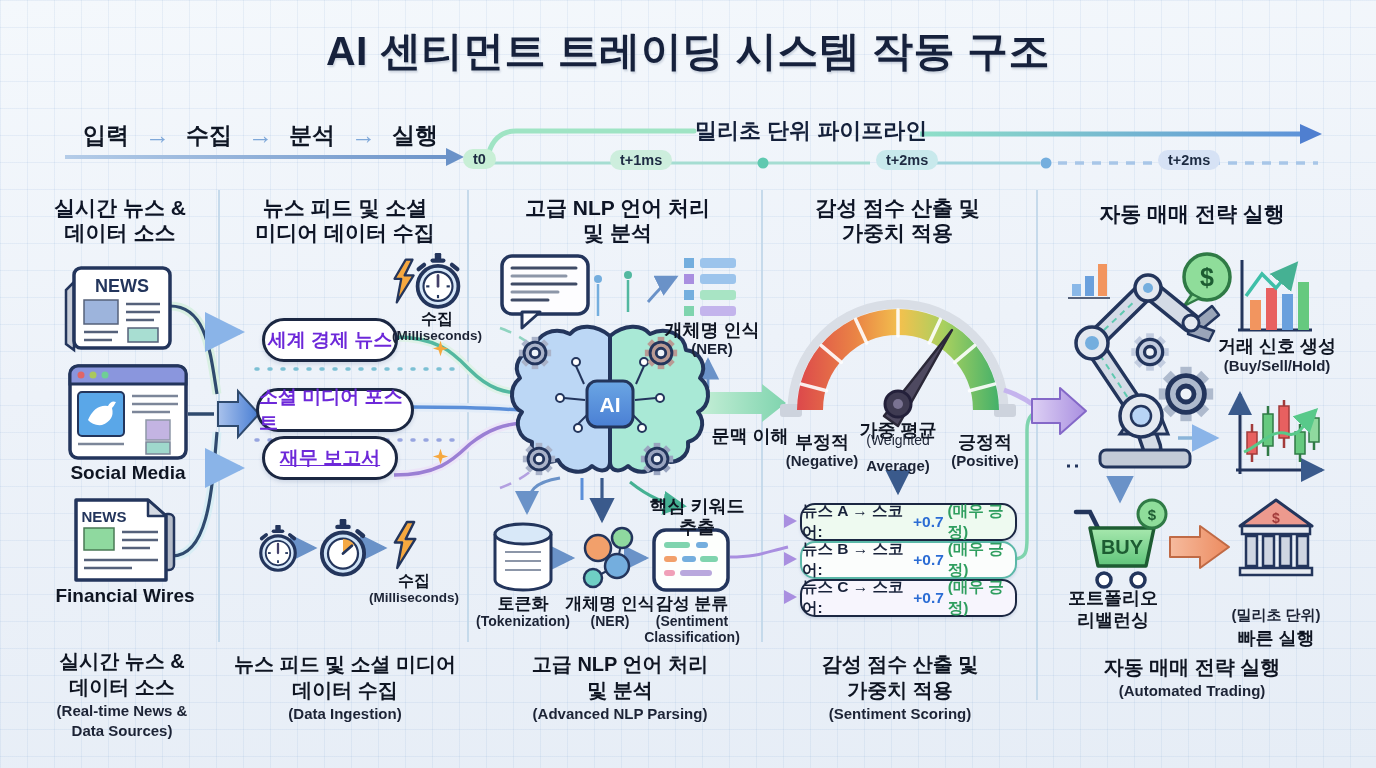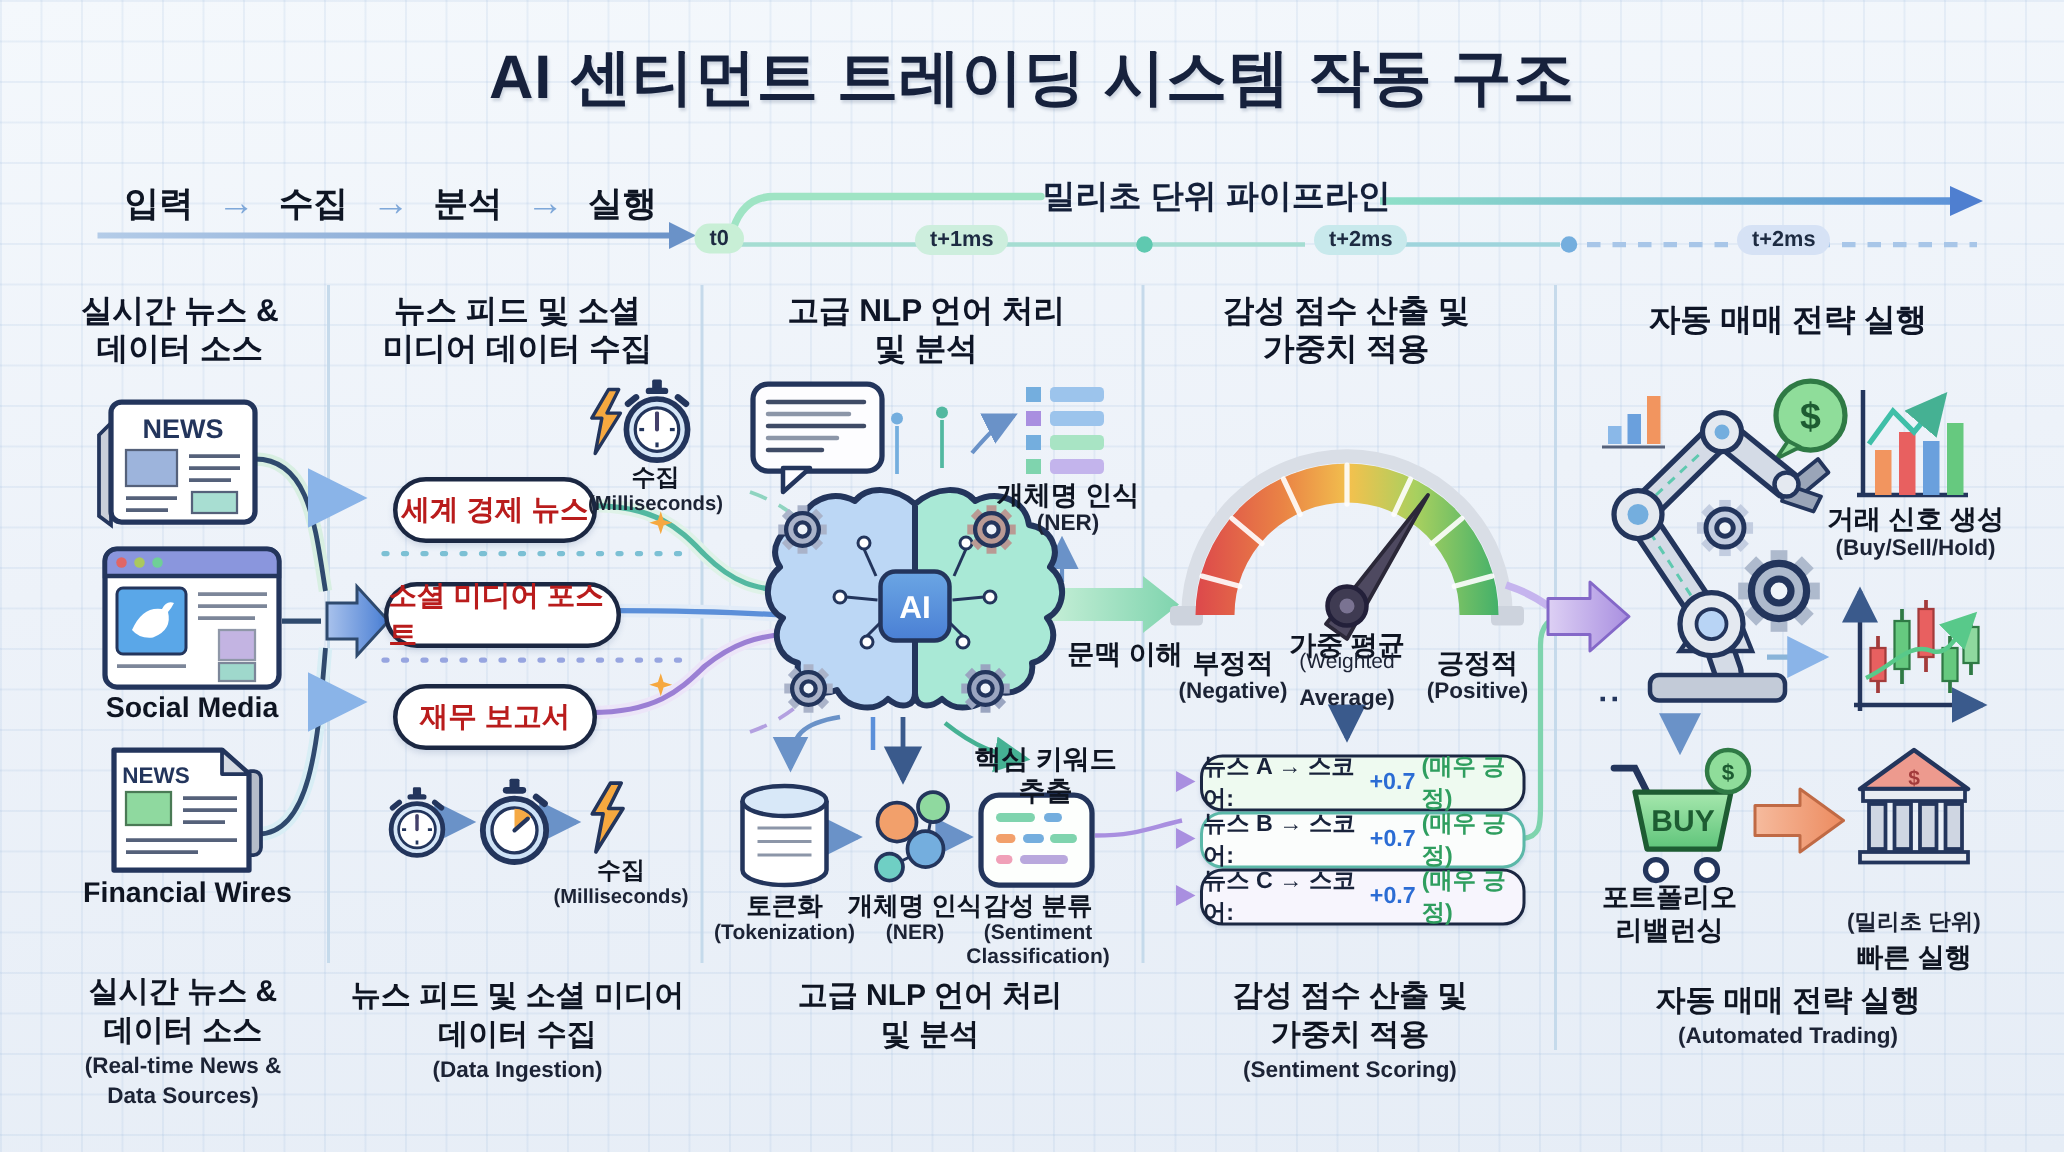--- a/index.html
+++ b/index.html
@@ -16,21 +16,21 @@
     text-shadow:1px 2px 2px rgba(40,60,100,.18);}
   .hdr{font-size:21px;font-weight:800;color:#0e1526;}
   .k{font-weight:800;color:#0f1522;}
   .en{font-weight:600;color:#1c2335;}
   .step{font-size:23px;font-weight:800;color:#0f1624;}
   .steparrow{font-size:25px;font-weight:700;color:#7fa8d9;}
   .badge{position:absolute;font-size:14.5px;font-weight:700;color:#1d2b42;
     padding:2px 10px;border-radius:12px;}
   .pill{position:absolute;display:flex;align-items:center;justify-content:center;
     background:#fff;border:3px solid #1b2742;border-radius:22px;
-    font-size:19px;font-weight:800;color:#b91c1c;
+    font-size:19px;font-weight:800;color:#6d28d9;
     box-shadow:0 2px 4px rgba(60,90,140,.18);}
   .scorebox{position:absolute;display:flex;align-items:center;justify-content:center;gap:4px;
     border-radius:15px;font-size:15.5px;font-weight:800;color:#18223a;
     box-shadow:0 2px 3px rgba(60,90,140,.15);}
   .flowrow{position:absolute;display:flex;align-items:center;gap:16px;}
   text{font-family:"Liberation Sans","DejaVu Sans",sans-serif;}
 </style>
 </head>
 <body>
 
@@ -494,21 +494,21 @@
   <div class="t hdr" style="left:500px;top:221px;width:235px;">및 분석</div>
   <div class="t hdr" style="left:790px;top:196px;width:215px;">감성 점수 산출 및</div>
   <div class="t hdr" style="left:790px;top:221px;width:215px;">가중치 적용</div>
   <div class="t hdr" style="left:1072px;top:202px;width:240px;">자동 매매 전략 실행</div>
 
   <div class="t k" style="left:48px;top:462px;width:160px;font-size:19px;">Social Media</div>
   <div class="t k" style="left:40px;top:585px;width:170px;font-size:19px;">Financial Wires</div>
 
   <div class="pill" style="left:262px;top:318px;width:130px;height:38px;">세계 경제 뉴스</div>
   <div class="pill" style="left:256px;top:388px;width:152px;height:38px;">소셜 미디어 포스트</div>
-  <div class="pill" style="left:262px;top:456px;width:130px;height:38px;">재무 보고서</div>
+  <div class="pill" style="left:262px;top:436px;width:130px;height:38px;text-decoration:underline;">재무 보고서</div>
   <div class="t k" style="left:397px;top:310px;width:80px;font-size:16px;">수집</div>
   <div class="t en" style="left:377px;top:328px;width:120px;font-size:13.5px;font-weight:700;">(Milliseconds)</div>
   <div class="t k" style="left:374px;top:572px;width:80px;font-size:16px;">수집</div>
   <div class="t en" style="left:354px;top:590px;width:120px;font-size:13.5px;font-weight:700;">(Milliseconds)</div>
 
   <div class="t k" style="left:652px;top:320px;width:120px;font-size:18px;">개체명 인식</div>
   <div class="t en" style="left:652px;top:340px;width:120px;font-size:15px;font-weight:700;">(NER)</div>
   <div class="t k" style="left:690px;top:426px;width:120px;font-size:18px;">문맥 이해</div>
   <div class="t k" style="left:637px;top:496px;width:120px;font-size:18px;">핵심 키워드</div>
   <div class="t k" style="left:637px;top:517px;width:120px;font-size:18px;">추출</div>
@@ -555,20 +555,21 @@
   <div class="t k" style="left:22px;top:676px;width:200px;font-size:20px;">데이터 소스</div>
   <div class="t en" style="left:22px;top:702px;width:200px;font-size:15px;">(Real-time News &amp;</div>
   <div class="t en" style="left:22px;top:722px;width:200px;font-size:15px;">Data Sources)</div>
 
   <div class="t k" style="left:215px;top:653px;width:260px;font-size:20px;">뉴스 피드 및 소셜 미디어</div>
   <div class="t k" style="left:215px;top:679px;width:260px;font-size:20px;">데이터 수집</div>
   <div class="t en" style="left:215px;top:705px;width:260px;font-size:15px;">(Data Ingestion)</div>
 
   <div class="t k" style="left:490px;top:653px;width:260px;font-size:20px;">고급 NLP 언어 처리</div>
   <div class="t k" style="left:490px;top:679px;width:260px;font-size:20px;">및 분석</div>
+  <div class="t en" style="left:490px;top:705px;width:260px;font-size:15px;">(Advanced NLP Parsing)</div>
 
   <div class="t k" style="left:780px;top:653px;width:240px;font-size:20px;">감성 점수 산출 및</div>
   <div class="t k" style="left:780px;top:679px;width:240px;font-size:20px;">가중치 적용</div>
   <div class="t en" style="left:780px;top:705px;width:240px;font-size:15px;">(Sentiment Scoring)</div>
 
   <div class="t k" style="left:1042px;top:656px;width:300px;font-size:20px;">자동 매매 전략 실행</div>
   <div class="t en" style="left:1042px;top:682px;width:300px;font-size:15px;">(Automated Trading)</div>
 
 </div>
 

